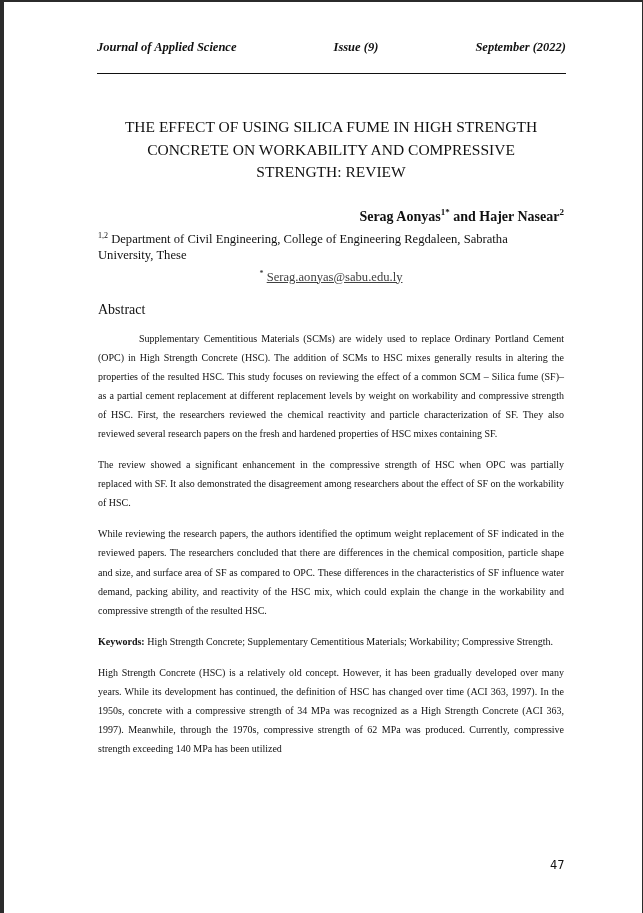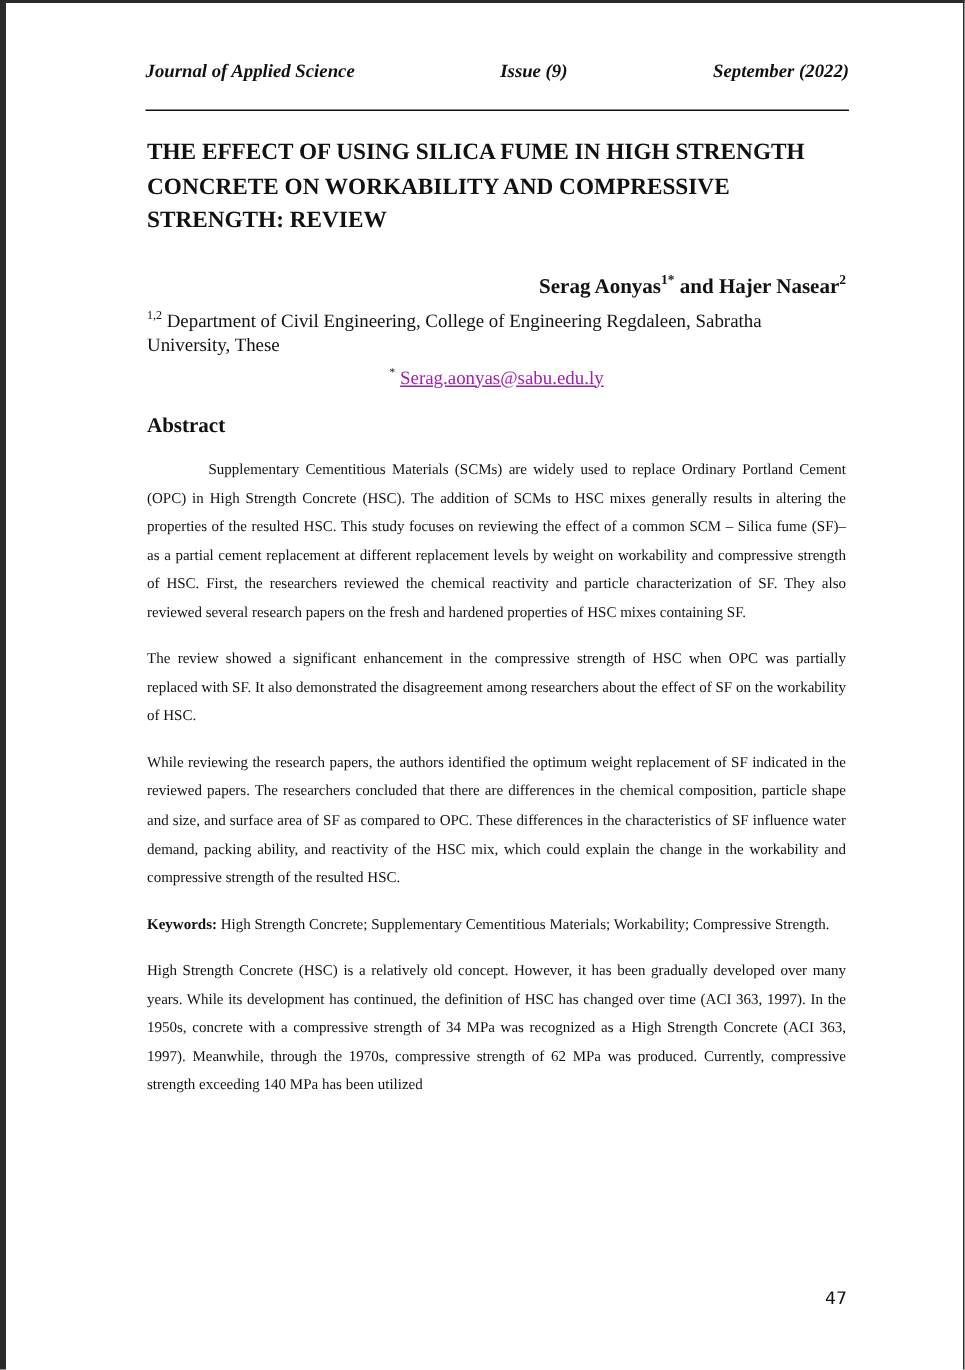--- a/index.html
+++ b/index.html
@@ -37,22 +37,23 @@
       font-style: italic;
       font-weight: bold;
       font-size: 12.5px;
       line-height: 15px;
       padding-bottom: 18px;
       border-bottom: 1.5px solid #111;
       margin-left: -1px;
       margin-right: -2px;
     }
     .title {
-      margin: 17px 0 0 0;
-      font-weight: bold;
+      margin: 42px 0 0 0;
+      text-align: center;
+      font-weight: normal;
       font-size: 15.5px;
       line-height: 22.5px;
       letter-spacing: 0px;
     }
     .authors {
       margin-top: 24px;
       text-align: right;
       font-weight: bold;
       font-size: 14px;
       line-height: 18px;
@@ -78,25 +79,25 @@
       text-align: center;
       font-size: 12.6px;
       line-height: 16px;
     }
     .email-line sup {
       font-size: 8px;
       line-height: 0;
       vertical-align: super;
     }
     .email-link {
-      color: #a21caf;
+      color: #404040;
       text-decoration: underline;
     }
     .section-heading {
-      font-weight: bold;
+      font-weight: normal;
       font-size: 14px;
       line-height: 18px;
       margin: 0;
     }
     .abstract-heading {
       margin-top: 16px;
     }
     p.body {
       margin: 0;
       text-align: justify;

